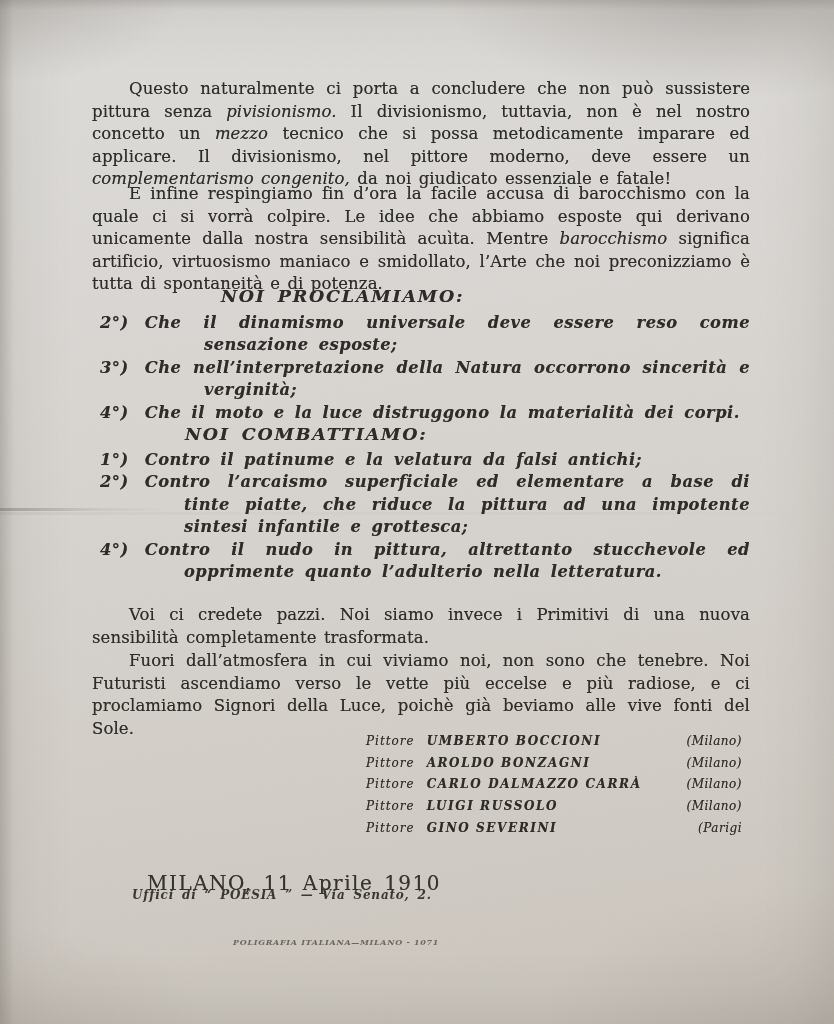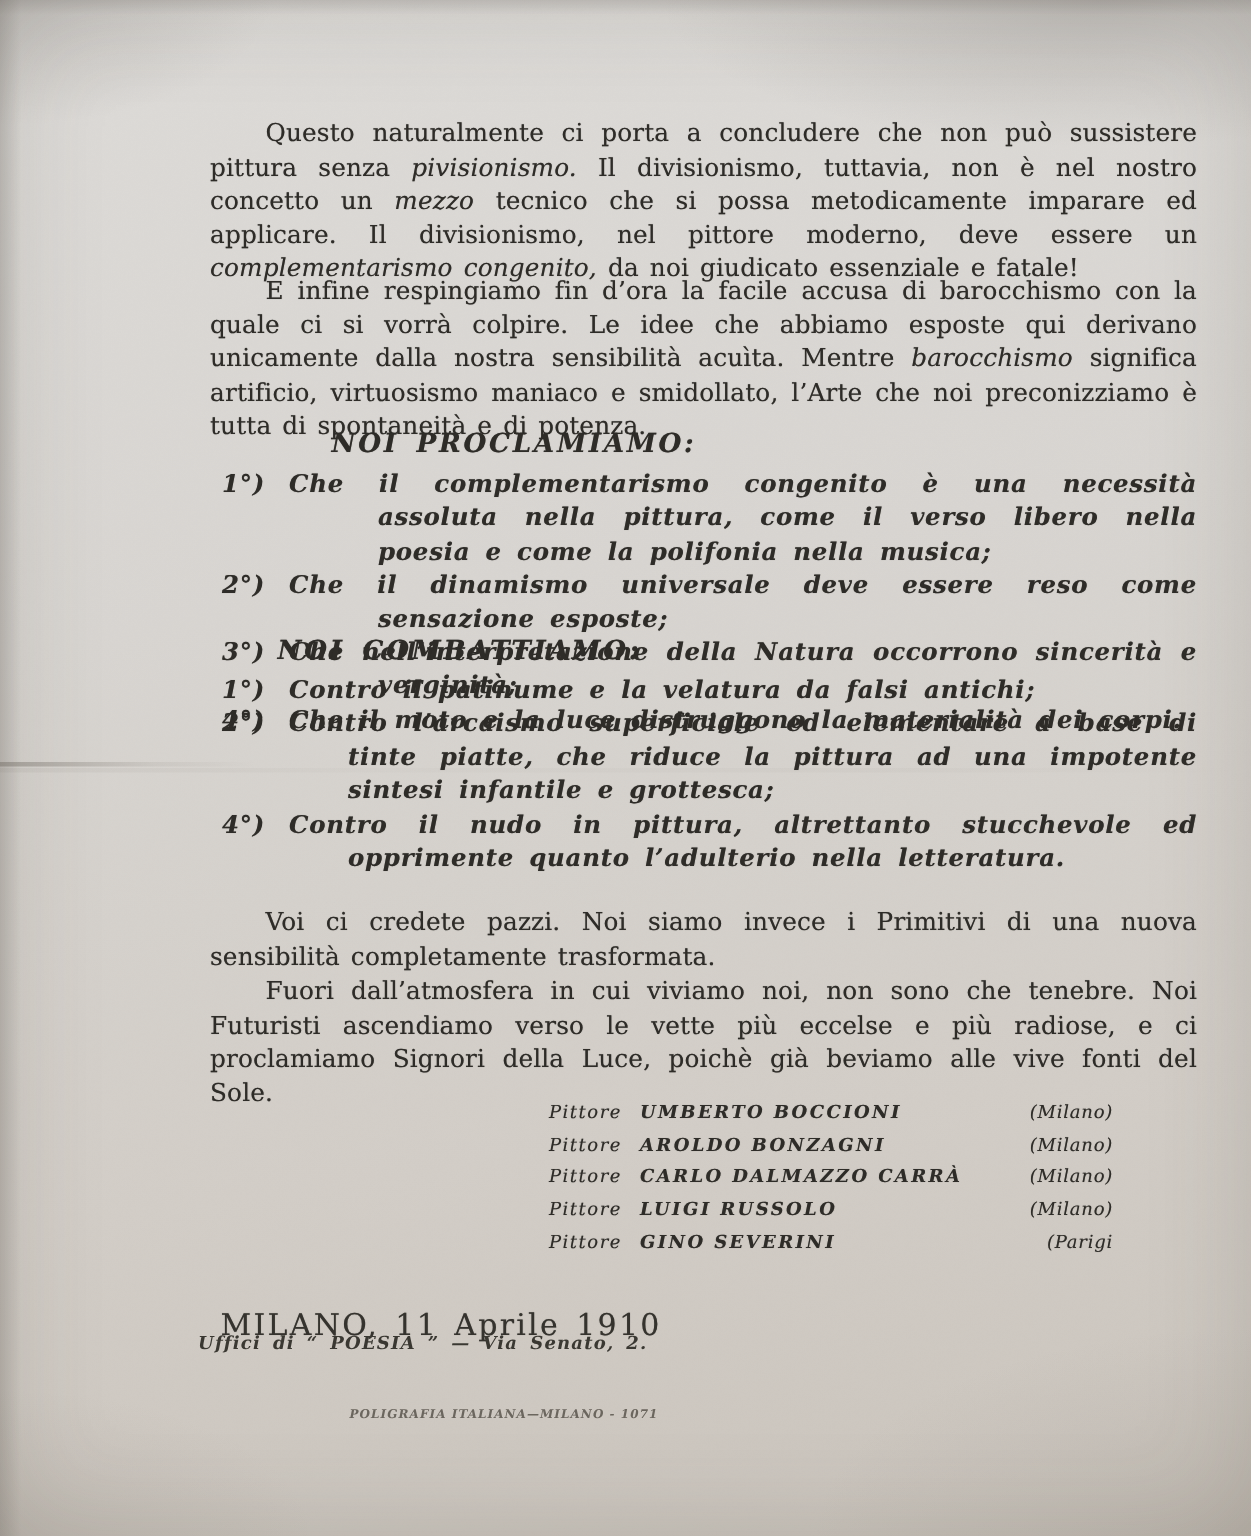--- a/index.html
+++ b/index.html
@@ -25,21 +25,21 @@
   }
   .grain { position:absolute; left:0; top:0; pointer-events:none; opacity:0.55; }
   .crease {
     position:absolute; pointer-events:none; height:3px;
     background:linear-gradient(to right, rgba(110,104,96,0.45), rgba(110,104,96,0.10) 60%, transparent);
   }
   .crease.c1 { left:0; top:508px; width:170px; }
   .crease.c2 { left:0; top:512px; width:834px; opacity:0.18;
     background:linear-gradient(to right, rgba(110,104,96,0.5), rgba(110,104,96,0.15) 30%, rgba(110,104,96,0.25) 70%, transparent); }
 
-  .block { position:absolute; left:92px; width:658px;margin-left:48px; }
+  .block { position:absolute; left:92px; width:658px; }
 
   .body-par {
     margin:0;
     font-size:16.5px; line-height:22.6px;
     text-align:justify; text-indent:37px;
     word-spacing:2px; letter-spacing:0.1px;
     text-shadow:0 0 0.5px rgba(42,40,36,0.55);
   }
   .it { font-style:italic; }
 
@@ -105,21 +105,20 @@
     <p class="body-par"><span>Questo naturalmente ci porta a concludere che non può sussistere pittura senza </span><span class="it">pivisionismo.</span><span> Il divisionismo, tuttavia, non è nel nostro concetto un </span><span class="it">mezzo</span><span> tecnico che si possa metodicamente imparare ed applicare. Il divisionismo, nel pittore moderno, deve essere un </span><span class="it">complementarismo congenito,</span><span> da noi giudicato essenziale e fatale!</span></p>
   </div>
 
   <div class="block" style="top:183px;">
     <p class="body-par"><span>E infine respingiamo fin d’ora la facile accusa di barocchismo con la quale ci si vorrà colpire. Le idee che abbiamo esposte qui derivano unicamente dalla nostra sensibilità acuìta. Mentre </span><span class="it">barocchismo</span><span> significa artificio, virtuosismo maniaco e smidollato, l’Arte che noi preconizziamo è tutta di spontaneità e di potenza.</span></p>
   </div>
 
   <h3 class="sec-heading" style="top:286px;margin-left:36px;">NOI PROCLAMIAMO:</h3>
 
   <div class="block mlist proc" style="top:312px;">
-    <p class="item"><span class="num">1°)</span><span>Che il complementarismo congenito è una necessità assoluta nella pittura, come il verso libero nella poesia e come la polifonia nella musica;</span></p>
     <p class="item"><span class="num">2°)</span><span>Che il dinamismo universale deve essere reso come sensazione esposte;</span></p>
     <p class="item"><span class="num">3°)</span><span>Che nell’interpretazione della Natura occorrono sincerità e verginità;</span></p>
     <p class="item"><span class="num">4°)</span><span>Che il moto e la luce distruggono la materialità dei corpi.</span></p>
   </div>
 
   <h3 class="sec-heading" style="top:424px;">NOI COMBATTIAMO:</h3>
 
   <div class="block mlist comb" style="top:449px;">
     <p class="item"><span class="num">1°)</span><span>Contro il patinume e la velatura da falsi antichi;</span></p>
     <p class="item"><span class="num">2°)</span><span>Contro l’arcaismo superficiale ed elementare a base di tinte piatte, che riduce la pittura ad una impotente sintesi infantile e grottesca;</span></p>

